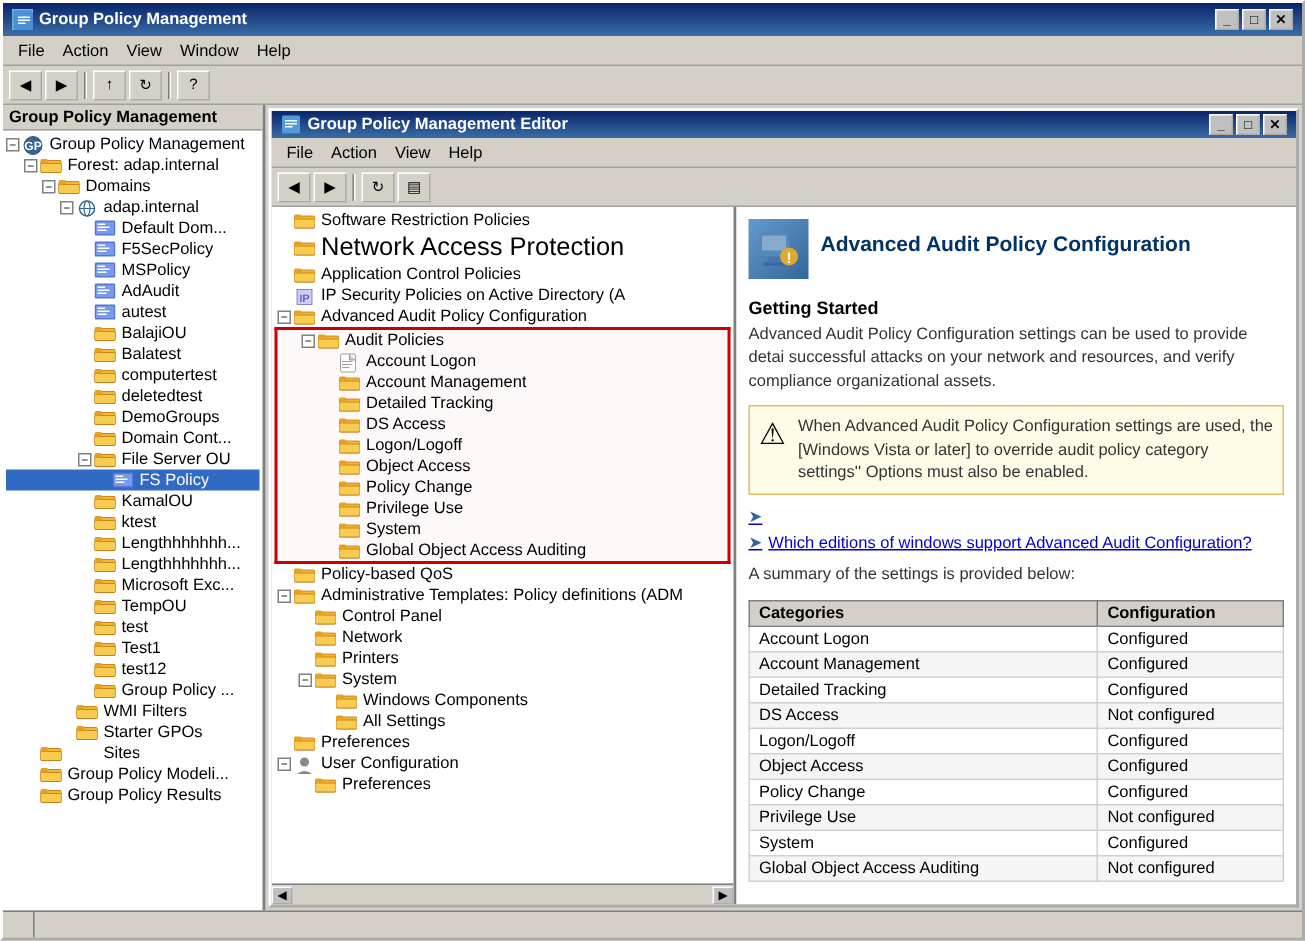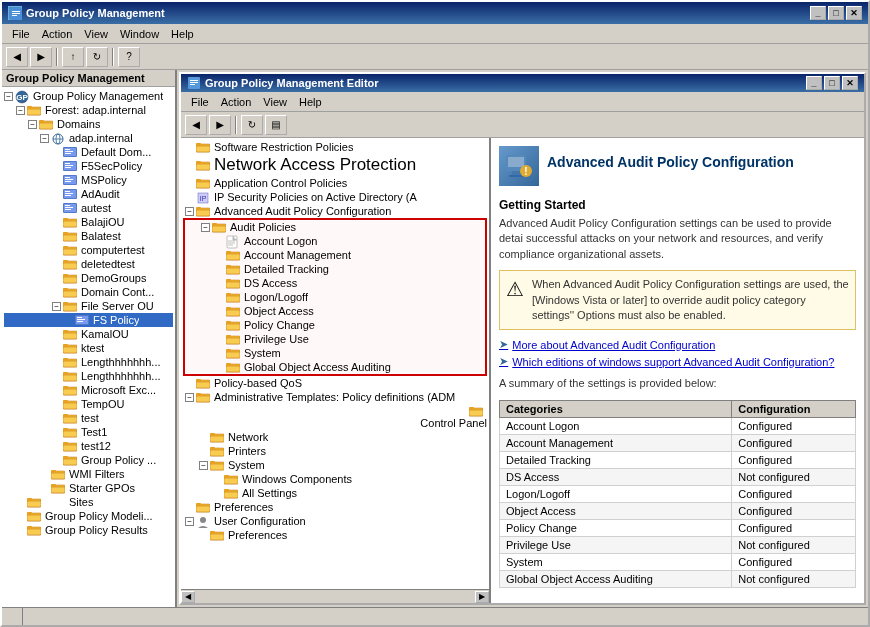--- a/index.html
+++ b/index.html
@@ -895,21 +895,21 @@
                   <span style="display: inline-block; width: 2px; flex-shrink: 0;"></span>
                   <span class="expand-btn">−</span>
                   <span style="display: inline-block; width: 16px; height: 12px; vertical-align: middle; margin-right: 2px;"><svg width="14" height="12" viewBox="0 0 14 12">
     <rect x="0" y="3" width="14" height="8" rx="1" fill="#e8a020"></rect>
     <rect x="0" y="3" width="14" height="8" rx="1" fill="#f0b830" stroke="#c07010" stroke-width="0.5"></rect>
     <rect x="0" y="5" width="14" height="6" rx="1" fill="#f8cc50" stroke="#c07010" stroke-width="0.5"></rect>
     <rect x="0" y="2" width="5" height="3" rx="1" fill="#e8a020"></rect>
   </svg></span>
                   <span style="white-space: nowrap; overflow: hidden; font-size: 11px;">Administrative Templates: Policy definitions (ADM</span>
                 </div>
-                <div style="display: flex; align-items: flex-end; padding: 1px 0px; cursor: pointer; white-space: nowrap; flex-direction: column;">
+                <div style="display: flex; align-items: flex-end; padding: 1px 0px; cursor: pointer; white-space: nowrap;">
                   <span style="display: inline-block; width: 16px; flex-shrink: 0;"></span>
                   <span style="width: 11px; display: inline-block;"></span>
                   <span style="display: inline-block; width: 16px; height: 12px; vertical-align: middle; margin-right: 2px;"><svg width="14" height="12" viewBox="0 0 14 12">
     <rect x="0" y="3" width="14" height="8" rx="1" fill="#e8a020"></rect>
     <rect x="0" y="3" width="14" height="8" rx="1" fill="#f0b830" stroke="#c07010" stroke-width="0.5"></rect>
     <rect x="0" y="5" width="14" height="6" rx="1" fill="#f8cc50" stroke="#c07010" stroke-width="0.5"></rect>
     <rect x="0" y="2" width="5" height="3" rx="1" fill="#e8a020"></rect>
   </svg></span>
                   <span style="white-space: nowrap; overflow: hidden; font-size: 11px;">Control Panel</span>
                 </div>
@@ -1026,21 +1026,20 @@
             <div class="section-title">Getting Started</div>
             <div class="info-text">Advanced Audit Policy Configuration settings can be used to provide detai successful attacks on your network and resources, and verify compliance organizational assets.</div>
 
             <div class="warning-box">
               <div class="warning-icon">⚠</div>
               <div class="info-text" style="margin:0">When Advanced Audit Policy Configuration settings are used, the [Windows Vista or later] to override audit policy category settings'' Options must also be enabled.</div>
             </div>
 
             <div class="link-item">
               <span class="link-arrow">➤</span>
-              <span>More about Advanced Audit Configuration</span>
             </div>
             <div class="link-item">
               <span class="link-arrow">➤</span>
               <span>Which editions of windows support Advanced Audit Configuration?</span>
             </div>
 
             <div class="info-text" style="margin-top:8px;">A summary of the settings is provided below:</div>
 
             <table class="summary-table" id="summary-table">
               <thead>

